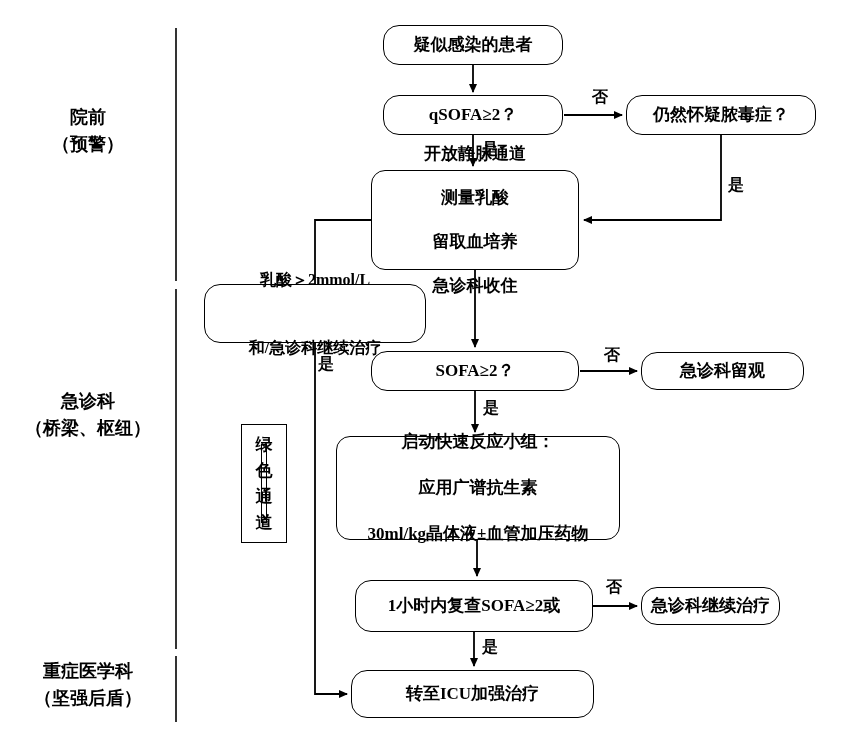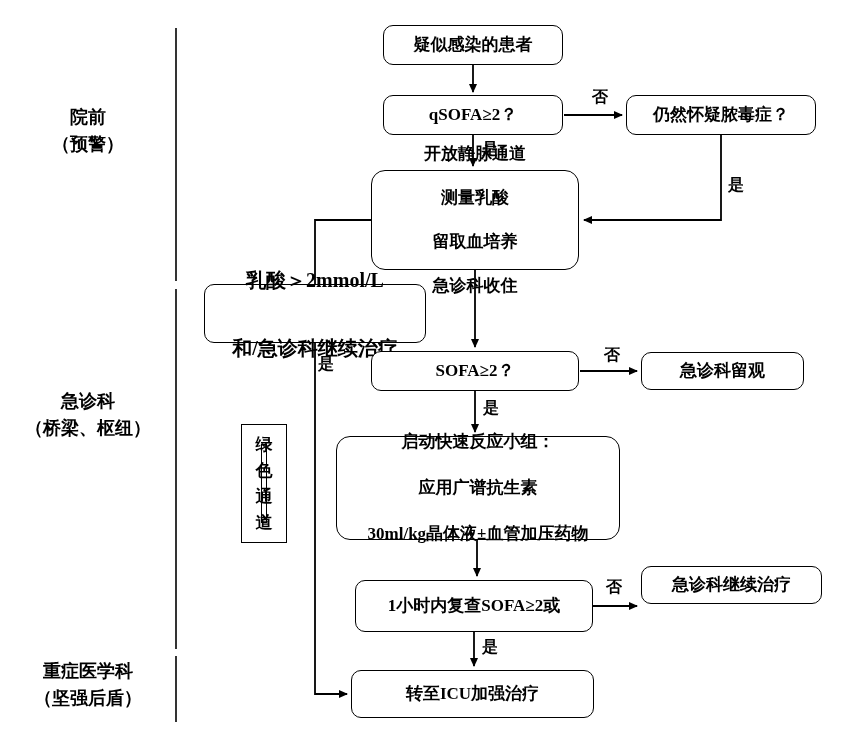--- a/index.html
+++ b/index.html
@@ -9,21 +9,21 @@
     background:#fff;
     font-family:"Liberation Serif","DejaVu Serif",serif;
     color:#000;
     overflow:hidden;
   }
   #connectors{position:absolute;left:0;top:0;width:868px;height:745px;}
   .node{
     position:absolute;
     box-sizing:border-box;
     border:1.6px solid #000;
-    border-radius:10px;
+    border-radius:16px;
     background:#fff;
     display:flex;
     flex-direction:column;
     align-items:center;
     justify-content:center;
     text-align:center;
     font-weight:bold;
     font-size:17px;
     line-height:24px;
   }
@@ -123,21 +123,21 @@
     <div>仍然怀疑脓毒症？</div>
   </div>
 
   <div class="node big" style="left:371px;top:170px;width:208px;height:100px;">
     <div>开放静脉通道</div>
     <div>测量乳酸</div>
     <div>留取血培养</div>
     <div>急诊科收住</div>
   </div>
 
-  <div class="node" style="left:204px;top:284px;width:222px;height:59px;font-size:20px;gap:44px;">
+  <div class="node" style="left:204px;top:284px;width:222px;height:59px;font-size:16px;gap:44px;">
     <div>乳酸＞2mmol/L</div>
     <div>和/急诊科继续治疗</div>
   </div>
 
   <div class="node" style="left:371px;top:351px;width:208px;height:40px;">
     <div>SOFA≥2？</div>
   </div>
 
   <div class="node" style="left:641px;top:352px;width:163px;height:38px;">
     <div>急诊科留观</div>
@@ -152,21 +152,21 @@
   <div class="node big" style="left:336px;top:436px;width:284px;height:104px;line-height:26px;">
     <div>启动快速反应小组：</div>
     <div>应用广谱抗生素</div>
     <div>30ml/kg晶体液±血管加压药物</div>
   </div>
 
   <div class="node" style="left:355px;top:580px;width:238px;height:52px;">
     <div>1小时内复查SOFA≥2或</div>
   </div>
 
-  <div class="node" style="left:641px;top:566px;width:181px;height:38px;">
+  <div class="node" style="left:641px;top:587px;width:139px;height:38px;">
     <div>急诊科继续治疗</div>
   </div>
 
   <div class="node" style="left:351px;top:670px;width:243px;height:48px;">
     <div>转至ICU加强治疗</div>
   </div>
 
   <div class="edge-label" style="left:592px;top:88px;">否</div>
   <div class="edge-label" style="left:482px;top:140px;">是</div>
   <div class="edge-label" style="left:728px;top:176px;">是</div>

